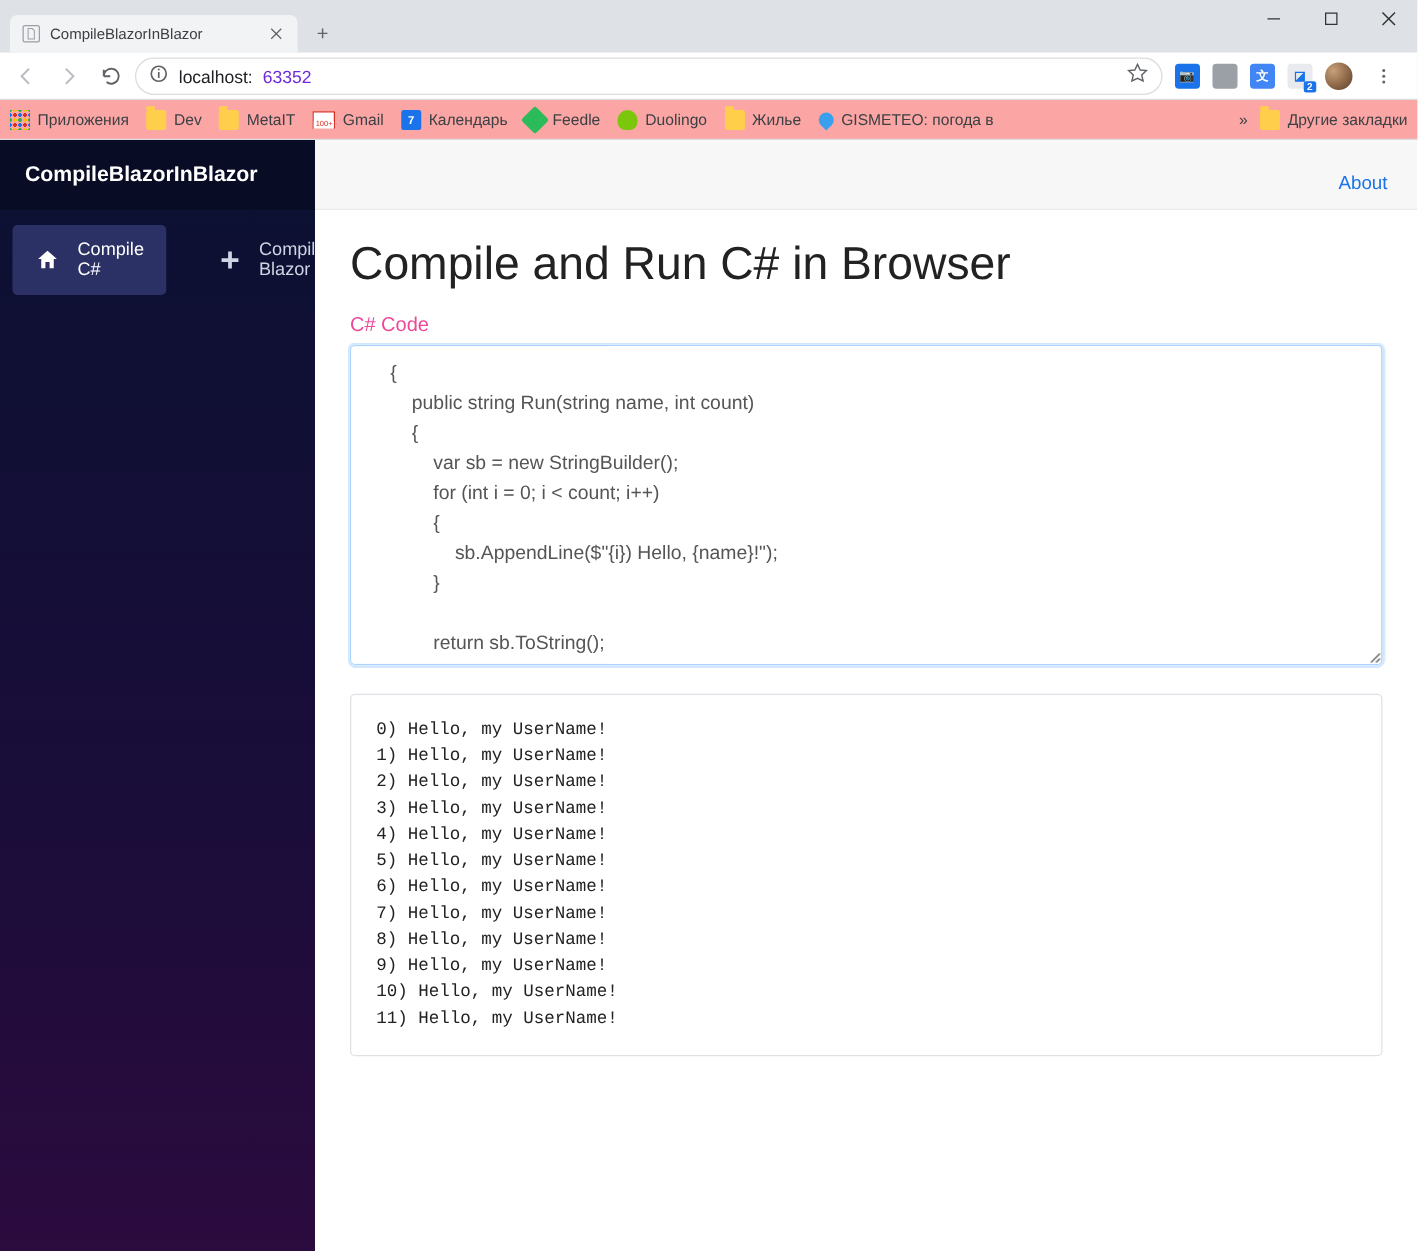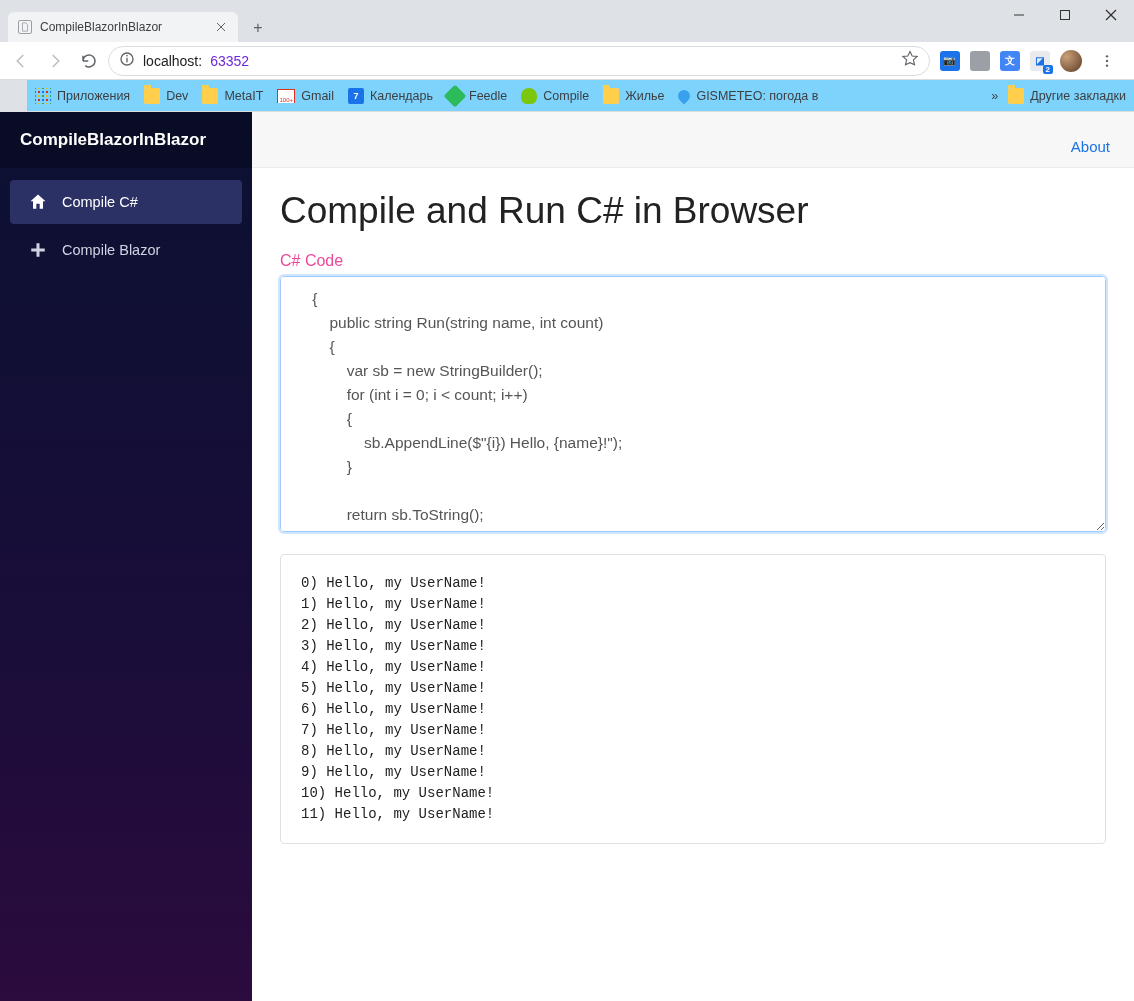--- a/index.html
+++ b/index.html
@@ -97,28 +97,27 @@
     display:flex; align-items:center; justify-content:center;
     font-size:10px; color:#fff; font-weight:bold;
   }
   .avatar {
     width:22px; height:22px; border-radius:50%;
     background: radial-gradient(circle at 30% 30%, #c8a07a, #5c3b22);
   }
 
   .bookmarks-bar {
     display:flex; align-items:center;
-    background:#7dd3fc;
+    background:#fca5a5;
     height: 32px;
     border-bottom: 1px solid #dadce0;
     padding: 0 8px;
     gap: 14px;
     font-size:12.5px;
     color:#3c4043;
-    margin-left:27px;
   }
   .bm { display:flex; align-items:center; gap:6px; white-space:nowrap; }
   .bm-right { margin-left:auto; display:flex; align-items:center; gap:10px; color:#3c4043; }
   .folder-ico { width:16px;height:16px; background:#ffcf4b; border-radius:2px; position:relative; }
   .folder-ico::before { content:""; position:absolute; top:-3px; left:0; width:7px; height:3px; background:#ffcf4b; border-radius:1px 1px 0 0; }
   .grid-ico {
     width:16px;height:16px;
     background-image:
       radial-gradient(#d93025 1.3px, transparent 1.3px),
       radial-gradient(#1a73e8 1.3px, transparent 1.3px),
@@ -145,21 +144,21 @@
     color:#fff;
     display:flex; flex-direction:column;
   }
   .brand {
     height: 56px;
     display:flex; align-items:center;
     padding: 0 20px;
     font-size:17px; font-weight:600;
     background: rgba(0,0,0,0.25);
   }
-  .nav { padding: 12px 0; display:flex; flex-direction:column; gap:4px; }
+  .nav { padding: 12px 0; display:flex; flex-direction:row; gap:4px; }
   .nav-item {
     display:flex; align-items:center; gap:14px;
     padding: 12px 18px;
     margin: 0 10px;
     font-size:14.5px;
     color:#d0d3e3;
     border-radius:4px;
   }
   .nav-item.active {
     background: #2b3065;
@@ -332,21 +331,21 @@
     <div class="bm">
         <span class="cal-ico">7</span>
         <span>Календарь</span>
       </div>
     <div class="bm">
         <span class="feedle-ico"></span>
         <span>Feedle</span>
       </div>
     <div class="bm">
         <span class="duo-ico"></span>
-        <span>Compile</span>
+        <span>Duolingo</span>
       </div>
     <div class="bm">
         <span class="folder-ico"></span>
         <span>Жилье</span>
       </div>
     <div class="bm">
         <span class="drop-ico"></span>
         <span>GISMETEO: погода в</span>
       </div>
     <div class="bm-right">

